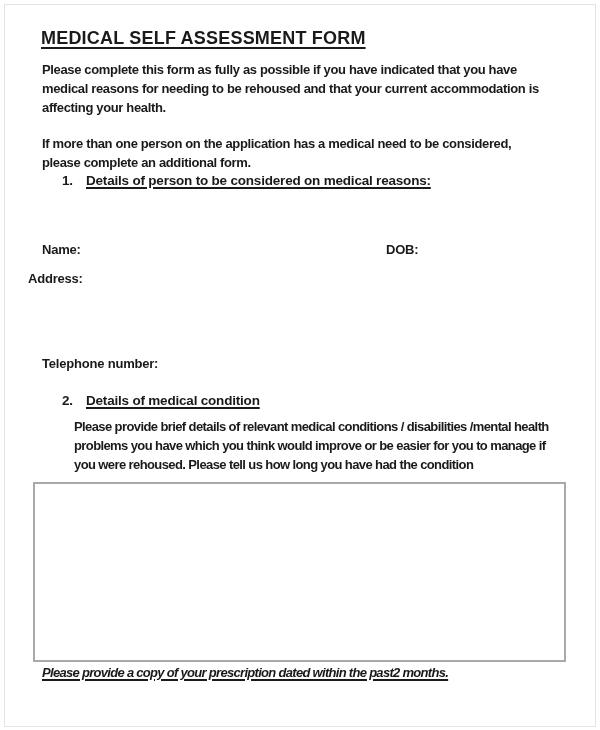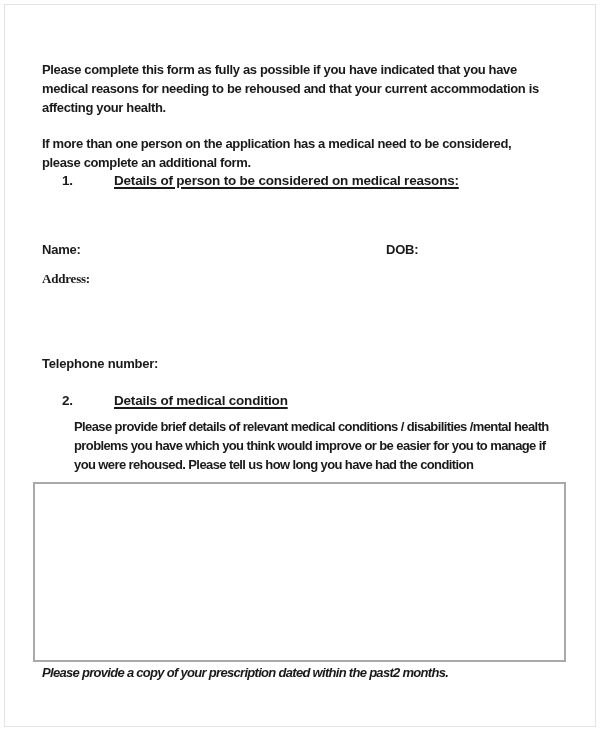--- a/index.html
+++ b/index.html
@@ -59,21 +59,20 @@
     display: flex;
   }
   .section-heading .num {
     display: inline-block;
     width: 24px;
   }
   .section-heading .h-text {
     text-decoration: underline;
     text-decoration-thickness: 1.5px;
     text-underline-offset: 2px;
-    margin-left: 28px;
   }
   .field-label {
     position: absolute;
     font-size: 13px;
     line-height: 19px;
     letter-spacing: -0.2px;
     margin-top: 16px;
   }
   .condition-box {
     position: absolute;
@@ -90,49 +89,51 @@
     box-sizing: content-box;
   }
   .prescription-note {
     position: absolute;
     left: 42px;
     top: 663px;
     font-size: 13px;
     line-height: 19px;
     font-style: italic;
     letter-spacing: -0.7px;
+    text-decoration: underline;
     text-decoration-thickness: 1.5px;
     text-underline-offset: 2px;
   }
 </style>
 </head>
 <body>
 
 <div class="page">
 
   <div class="page-outline"></div>
 
+  <h1 class="form-title">MEDICAL SELF ASSESSMENT FORM</h1>
 
   <p class="para" style="top: 134px;">If more than one person on the application has a medical need to be considered,
 please complete an additional form.</p>
 
   <p class="para" style="top: 60px;">Please complete this form as fully as possible if you have indicated that you have
 medical reasons for needing to be rehoused and that your current accommodation is
 affecting your health.</p>
 
   <div class="section-heading" style="top: 171px;">
     <span class="num">1.</span>
     <span class="h-text">Details of person to be considered on medical reasons:</span>
   </div>
 
   <span class="field-label" style="left: 42px; top: 224px;">Name:</span>
 
   <span class="field-label" style="left: 376px; top: 224px; padding-left: 10px;">DOB:</span>
 
-  <span class="field-label" style="left: 42px; top: 253px; font-family: Liberation Serif, serif;">Address:</span>
+  <span class="field-label" style="left: 28px; top: 253px;">Address:</span>
 
   <span class="field-label" style="left: 42px; top: 338px;">Telephone number:</span>
 
   <div class="section-heading" style="top: 391px;">
     <span class="num">2.</span>
     <span class="h-text">Details of medical condition</span>
   </div>
 
   <p class="para tight" style="top: 417px; margin-left: 32px;">Please provide brief details of relevant medical conditions / disabilities /mental health
 problems you have which you think would improve or be easier for you to manage if

